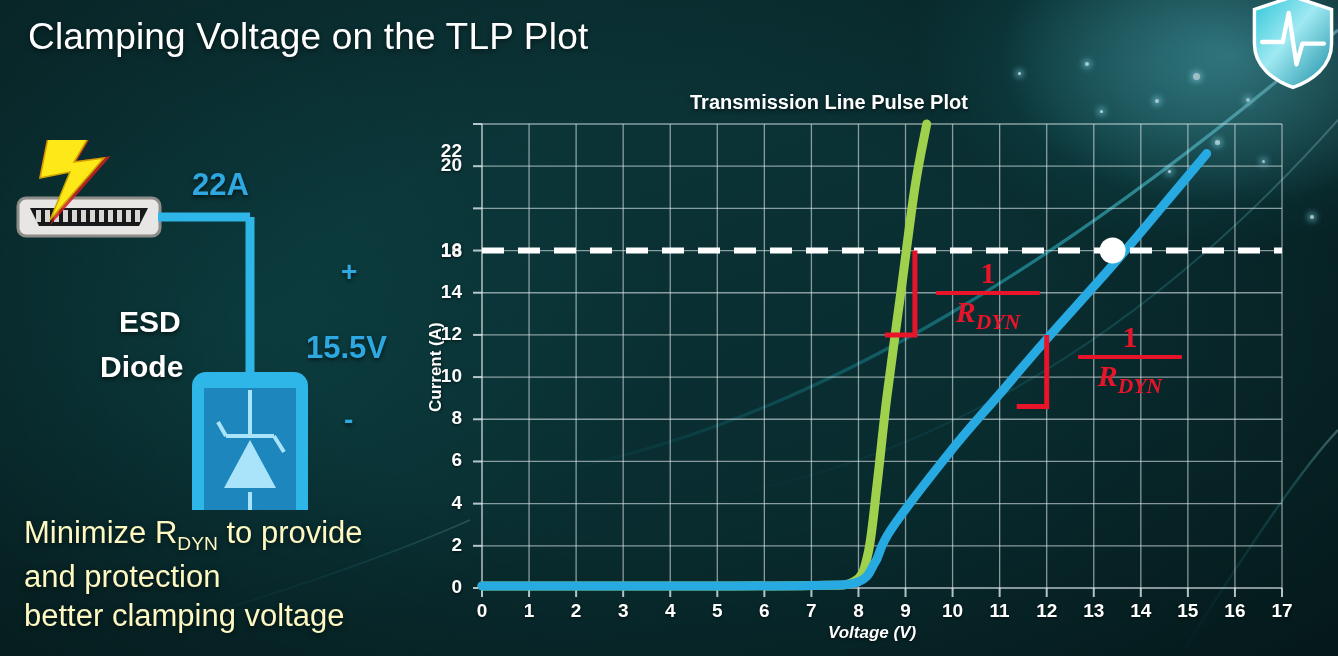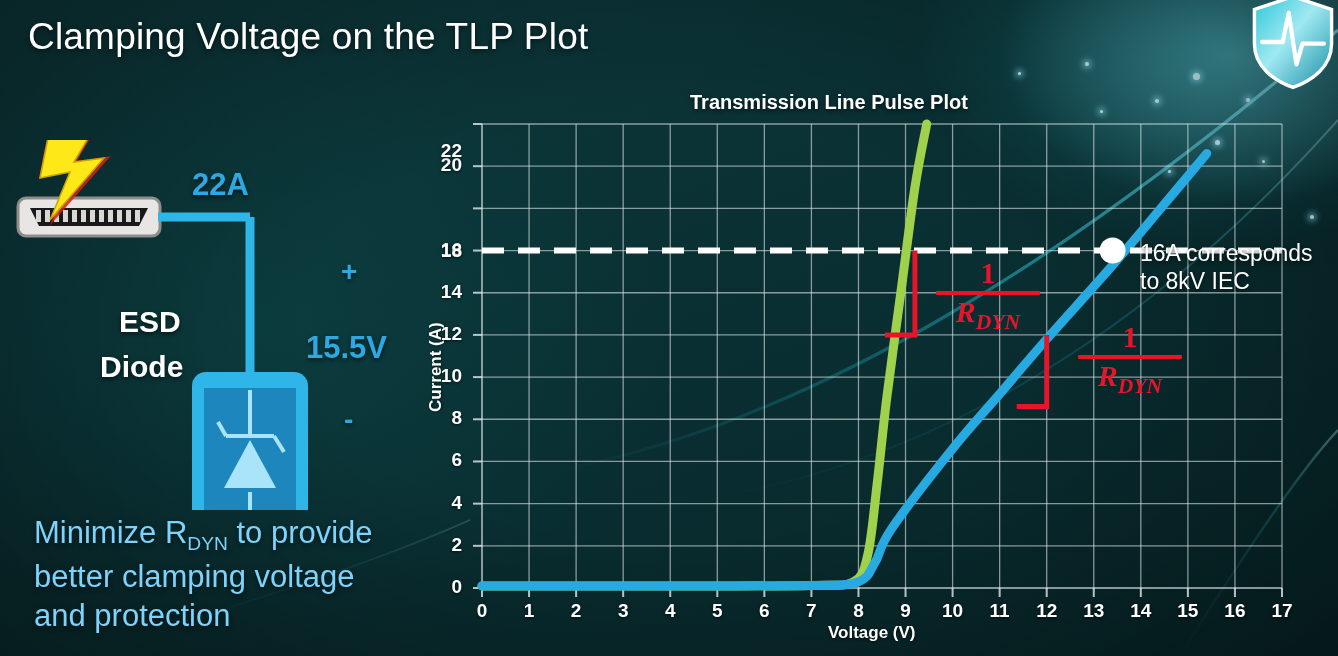--- a/index.html
+++ b/index.html
@@ -29,21 +29,21 @@
   .title{position:absolute;left:28px;top:16px;font-size:37px;color:#ffffff;
          letter-spacing:.2px;text-shadow:0 2px 5px rgba(0,0,0,.55);white-space:nowrap;}
   .brand{position:absolute;right:92px;top:10px;font-size:33px;color:#eaf7f9;
          text-shadow:0 2px 6px rgba(0,0,0,.5);white-space:nowrap;}
   .shield{position:absolute;right:2px;top:-6px;width:86px;height:96px;}
 
   
   .lbl{position:absolute;color:#ffffff;text-shadow:0 2px 4px rgba(0,0,0,.6);font-weight:bold;}
   .cy{color:#2ea8e0;}
   .esd-text{font-size:30px;}
-  .bottom-text{position:absolute;left:34px;top:513px;font-size:31px;color:#7dd3fc;
+  .bottom-text{position:absolute;left:24px;top:513px;font-size:31px;color:#fef9c3;
                line-height:1.28;text-shadow:0 2px 5px rgba(0,0,0,.55);}
   .bottom-text sub{font-size:.62em;}
 
   
   #chart{position:absolute;left:0;top:0;}
   .ctitle{position:absolute;font-size:20px;font-weight:bold;color:#ffffff;
           text-shadow:0 2px 4px rgba(0,0,0,.6);white-space:nowrap;}
   .tick{position:absolute;font-size:19px;font-weight:bold;color:#ffffff;
         text-shadow:0 1px 3px rgba(0,0,0,.65);}
   .axname{position:absolute;font-size:17px;font-weight:bold;color:#ffffff;
@@ -174,22 +174,22 @@
   <div class="lbl esd-text" style="left:119px;top:305px;">ESD</div>
   <div class="lbl esd-text" style="left:100px;top:350px;">Diode</div>
   <div class="lbl cy" style="left:306px;top:330px;font-size:31px;">15.5V</div>
   <div class="lbl cy" style="left:341px;top:256px;font-size:28px;">+</div>
   <div class="lbl cy" style="left:344px;top:404px;font-size:28px;">-</div>
 
   <div class="bottom-text">
     <div>
       <span>Minimize R</span><sub>DYN</sub><span> to provide</span>
     </div>
+    <div>and protection</div>
     <div>better clamping voltage</div>
-    <div>and protection</div>
   </div>
 
   <div class="ctitle" style="left:690px;top:91px;text-align:right;">Transmission Line Pulse Plot</div>
 
   <svg id="chart" width="1338" height="656" viewBox="0 0 1338 656">
       <g>
         <line x1="482" y1="124" x2="482" y2="588" stroke="rgba(215,225,228,.62)" stroke-width="2"></line>
         <line x1="529.0588235294117" y1="124" x2="529.0588235294117" y2="588" stroke="rgba(215,225,228,.62)" stroke-width="1.3"></line>
         <line x1="576.1176470588235" y1="124" x2="576.1176470588235" y2="588" stroke="rgba(215,225,228,.62)" stroke-width="1.3"></line>
         <line x1="623.1764705882354" y1="124" x2="623.1764705882354" y2="588" stroke="rgba(215,225,228,.62)" stroke-width="1.3"></line>
@@ -262,26 +262,22 @@
       <circle cx="1112.5882352941176" cy="250.54545454545456" r="13" fill="#ffffff"></circle>
       <g stroke="#e8142a" stroke-width="5" fill="none">
         <path d="M 914.9411764705883 250.54545454545456 V 334.90909090909093 H 884.9411764705883"></path>
       </g>
       <g stroke="#e8142a" stroke-width="5" fill="none">
         <path d="M 1046.7058823529412 334.90909090909093 V 406.6181818181818 H 1016.7058823529412"></path>
       </g>
     </svg>
 
   <div class="axname vert" style="left:426px;top:412px;">Current (A)</div>
-  <div class="axname" style="left:828px;top:623px;">Voltage (V)</div>
-
-  <div class="callout" style="left:1140px;top:240px;">
-    <div>16A corresponds</div>
-    <div>to 8kV IEC</div>
-  </div>
+  <div class="axname" style="left:828px;top:623px;font-style:italic;">Voltage (V)</div>
+
 
   <div class="frac" style="left:936px;top:258px;width:104px;">
     <span class="num">1</span>
     <div class="bar"></div>
     <span class="den"><span>R</span><sub>DYN</sub></span>
   </div>
 
   <div class="frac" style="left:1078px;top:322px;width:104px;">
     <span class="num">1</span>
     <div class="bar"></div>

